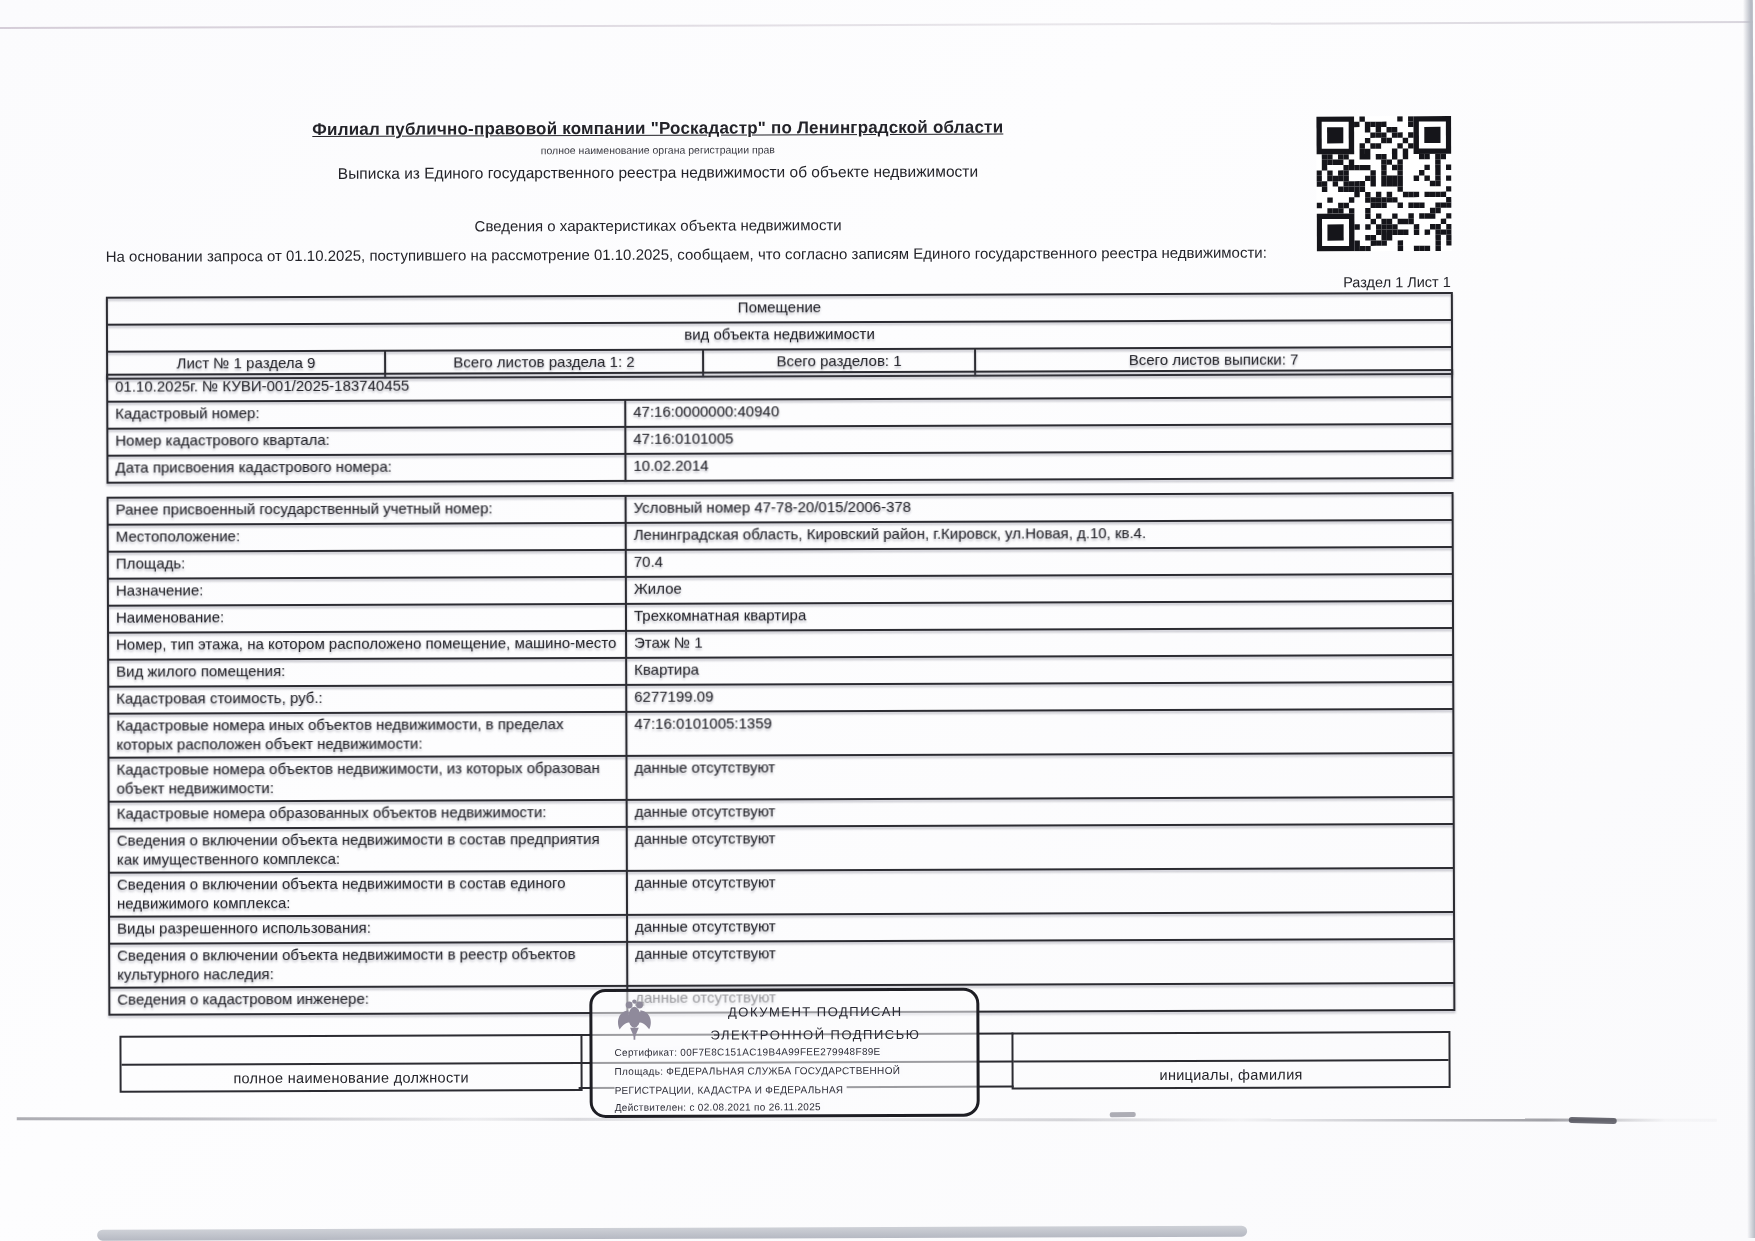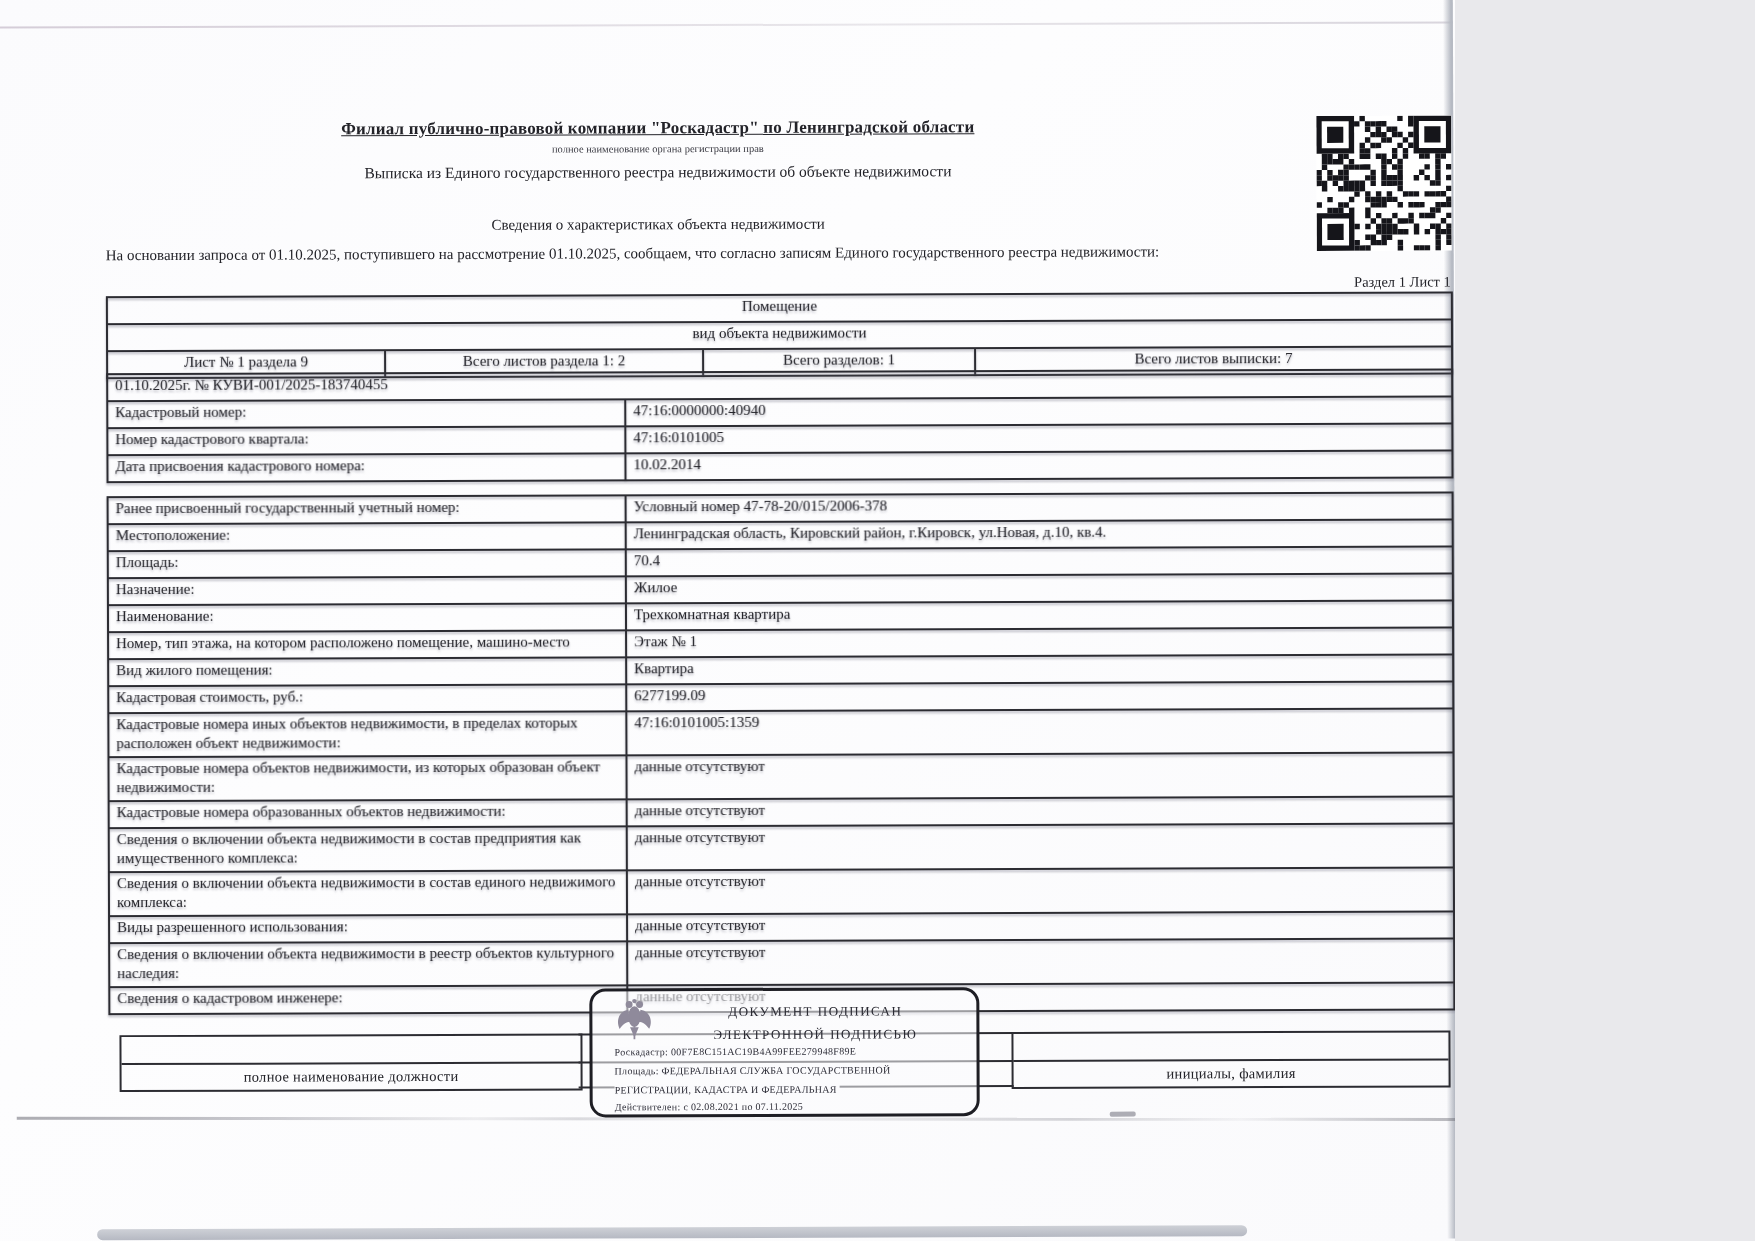--- a/index.html
+++ b/index.html
@@ -1,19 +1,19 @@
 <!DOCTYPE html>
 <html><head>
 <meta charset="utf-8">
 <style>
   html,body{margin:0;padding:0;background:#e9e9ec;}
   #page{
-    position:relative;width:1455px;height:1241px;overflow:hidden;
+    position:relative;width:1755px;height:1241px;overflow:hidden;
     background:linear-gradient(135deg,#fbfbfd 0%,#fdfdfe 40%,#fafafc 100%);
-    font-family:Liberation Serif, serif;
+    font-family:Liberation Sans, sans-serif;
     color:#232329;
   }
   #skew{position:absolute;inset:0;transform:rotate(-0.2deg);transform-origin:50% 50%;}
 
   
   .art-topline{position:absolute;left:0;top:24px;width:100%;height:2px;
     background:linear-gradient(90deg,rgba(150,130,155,.38),rgba(160,150,165,.22) 60%,rgba(150,140,160,.35));}
   .art-rightstrip{position:absolute;right:0;top:0;bottom:0;width:10px;
     background:linear-gradient(to right,rgba(182,186,195,0),#b6bac3 80%);}
   .art-bottomband{position:absolute;left:95px;top:1227px;width:1150px;height:11px;border-radius:6px;
@@ -463,20 +463,20 @@
           <circle cx="23" cy="4" r="2.5"></circle>
           <ellipse cx="23" cy="22" rx="7" ry="12"></ellipse>
           <path d="M16 14 C4 16 2 28 6 36 C10 30 14 28 18 28 Z"></path>
           <path d="M30 14 C42 16 44 28 40 36 C36 30 32 28 28 28 Z"></path>
           <path d="M18 34 L23 46 L28 34 Z"></path>
           <rect x="22" y="34" width="2" height="14"></rect>
         </g>
       </svg>
       <div class="stamp-head h1">ДОКУМЕНТ ПОДПИСАН</div>
       <div class="stamp-head h2">ЭЛЕКТРОННОЙ ПОДПИСЬЮ</div>
-      <div class="stamp-small s1"><span>Роскадастр: 00F7E8C151AC19B4A99FEE279948F89E</span></div>
+      <div class="stamp-small s1"><span>Сертификат: 00F7E8C151AC19B4A99FEE279948F89E</span></div>
       <div class="stamp-small s2"><span>Площадь: ФЕДЕРАЛЬНАЯ СЛУЖБА ГОСУДАРСТВЕННОЙ</span></div>
       <div class="stamp-small s3"><span>РЕГИСТРАЦИИ, КАДАСТРА И ФЕДЕРАЛЬНАЯ</span></div>
-      <div class="stamp-small s4"><span>Действителен: с 02.08.2021 по 07.11.2025</span></div>
+      <div class="stamp-small s4"><span>Действителен: с 02.08.2021 по 26.11.2025</span></div>
     </div>
 
   </div>
 </div>
 
 </body></html>

